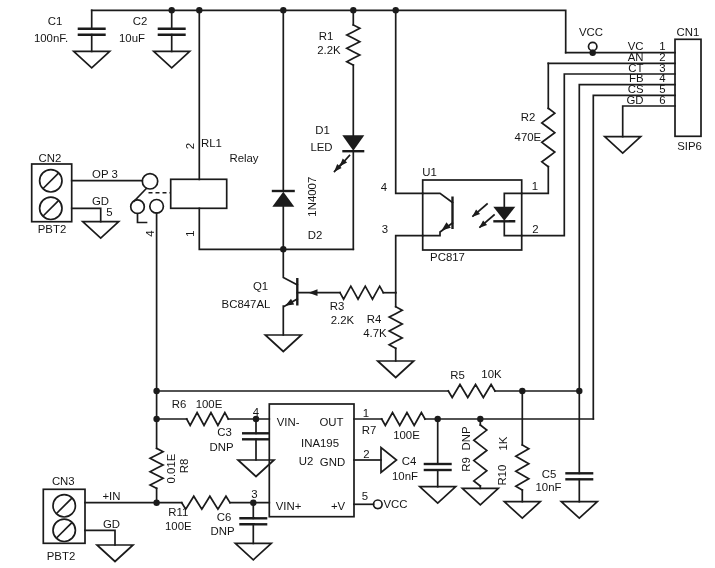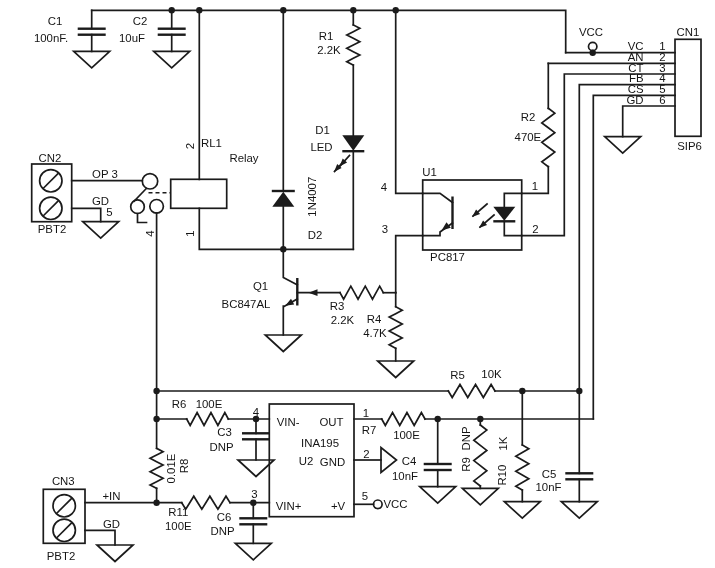--- a/index.html
+++ b/index.html
@@ -1,16 +1,16 @@
 <!DOCTYPE html>
 <html><head>
 <meta charset="utf-8">
 <style>
   html,body{margin:0;padding:0;background:#fff;}
-  .stage{width:715px;height:568px;background:#fff;position:relative;overflow:hidden;}
+  .stage{width:715px;height:568px;background:#fff;position:relative;overflow:hidden;border-radius:9px;}
   svg{display:block;}
   .wire{stroke:#1b1b1b;stroke-width:1.7;fill:none;stroke-linecap:square;}
   .wire-thick{stroke:#1b1b1b;stroke-width:2.4;fill:none;stroke-linecap:butt;}
   .dashed{stroke:#1b1b1b;stroke-width:1.6;fill:none;stroke-dasharray:4 3;}
   .box{stroke:#1b1b1b;stroke-width:1.7;fill:none;}
   .fillshape{fill:#1b1b1b;stroke:none;}
   .openshape{stroke:#1b1b1b;stroke-width:1.7;fill:none;}
   .dot{fill:#1b1b1b;stroke:none;}
   .lbl{font-family:"Liberation Sans","DejaVu Sans",sans-serif;font-size:11.4px;fill:#151515;}
 </style>

